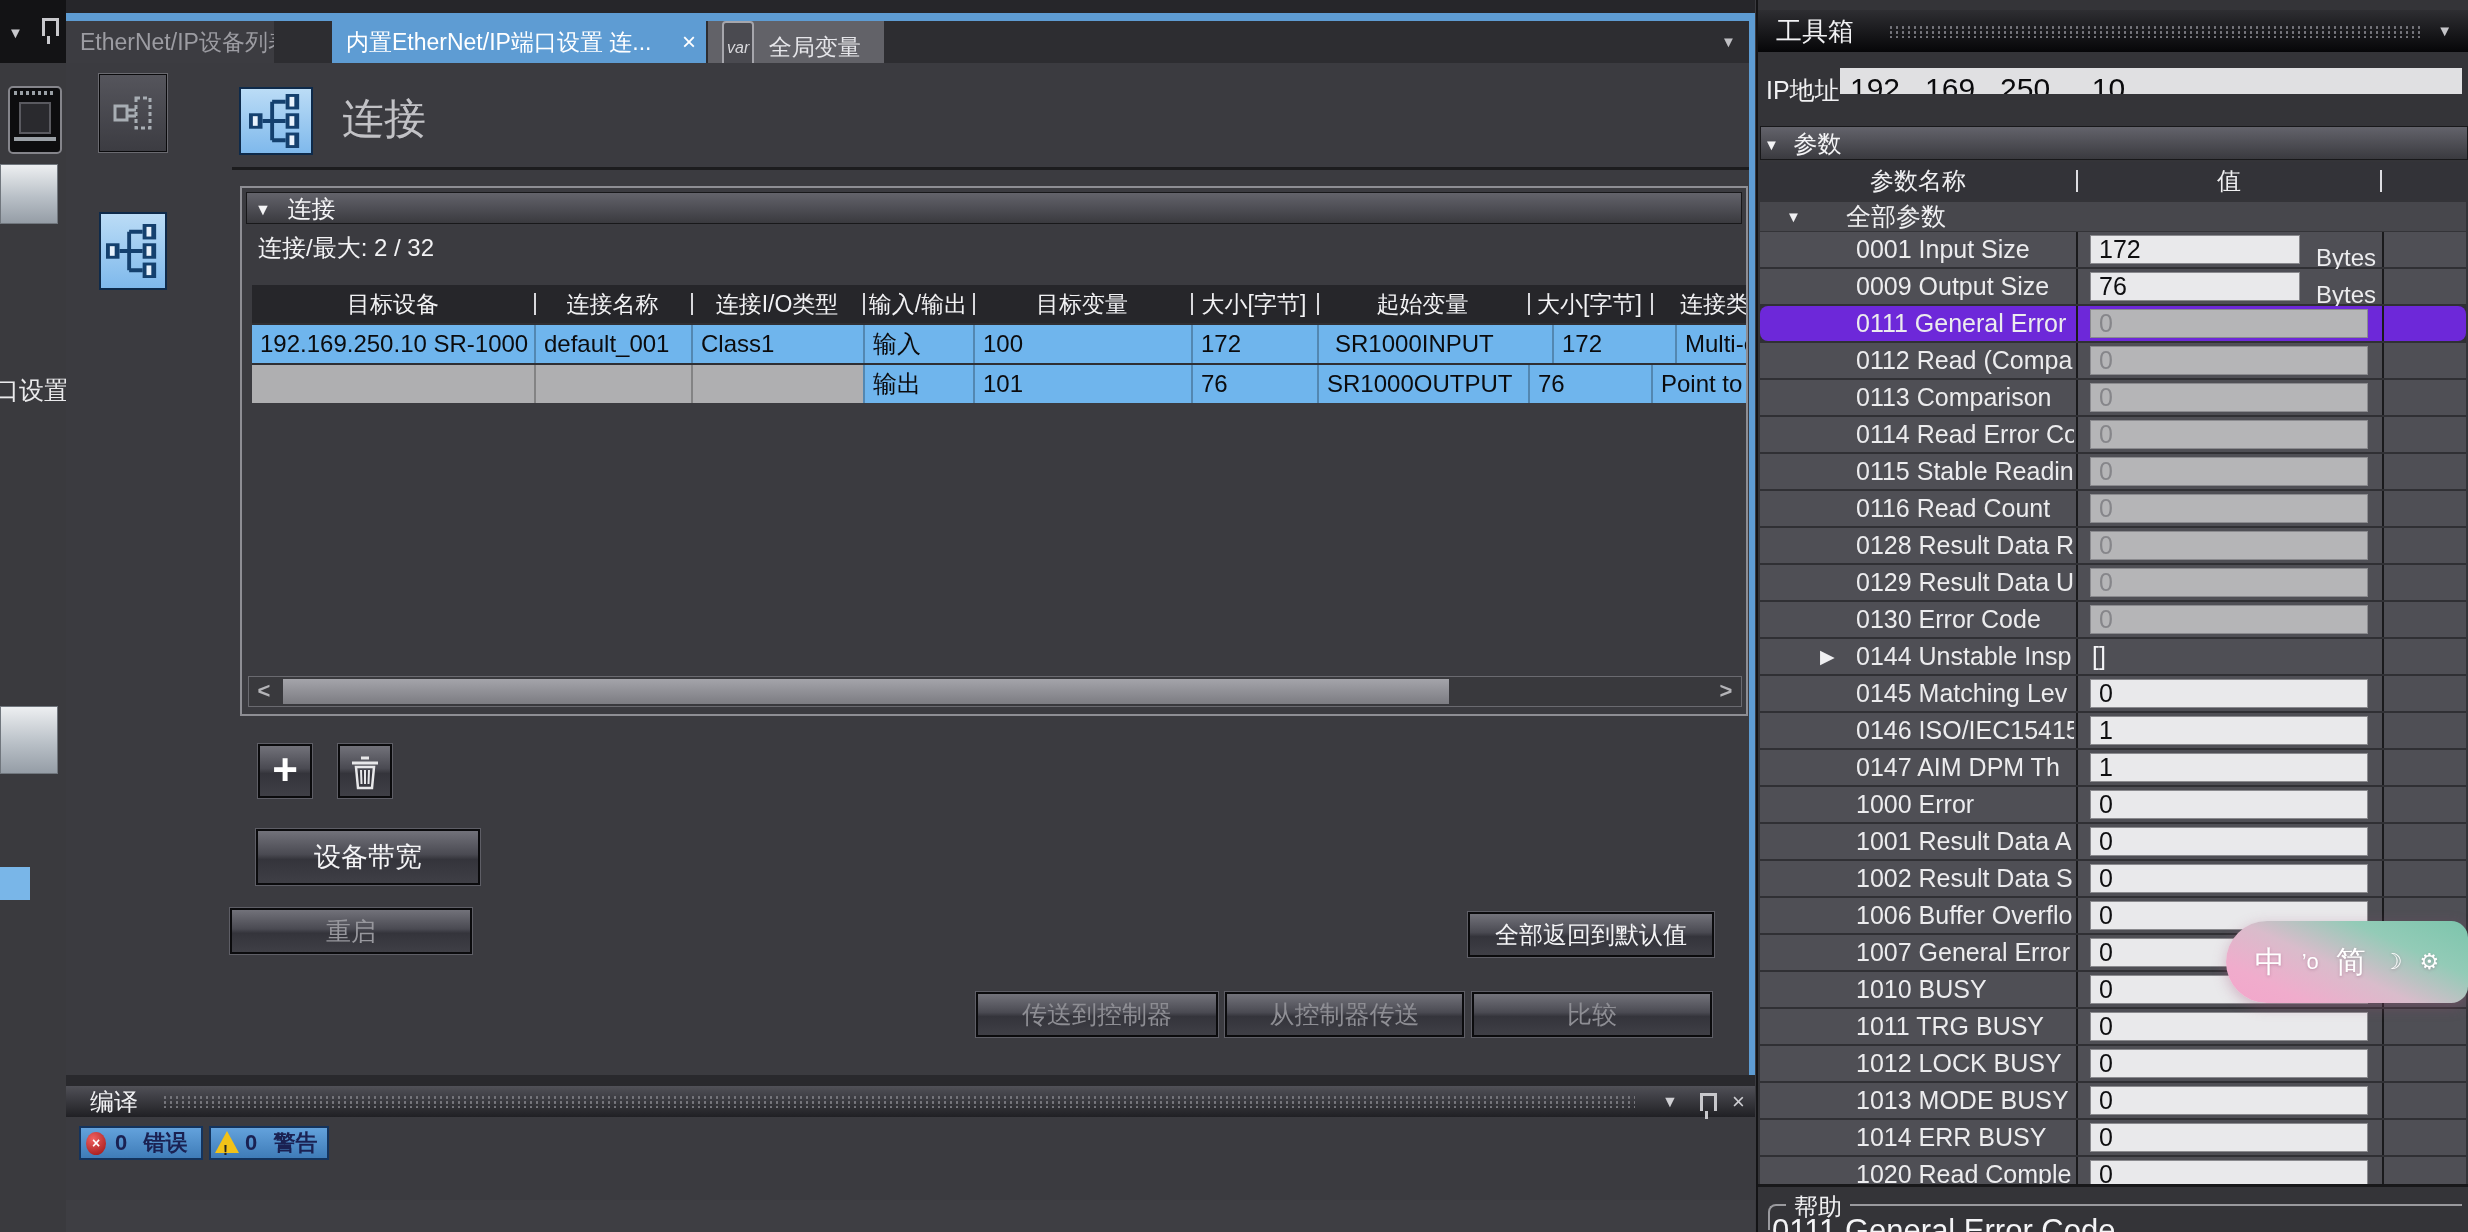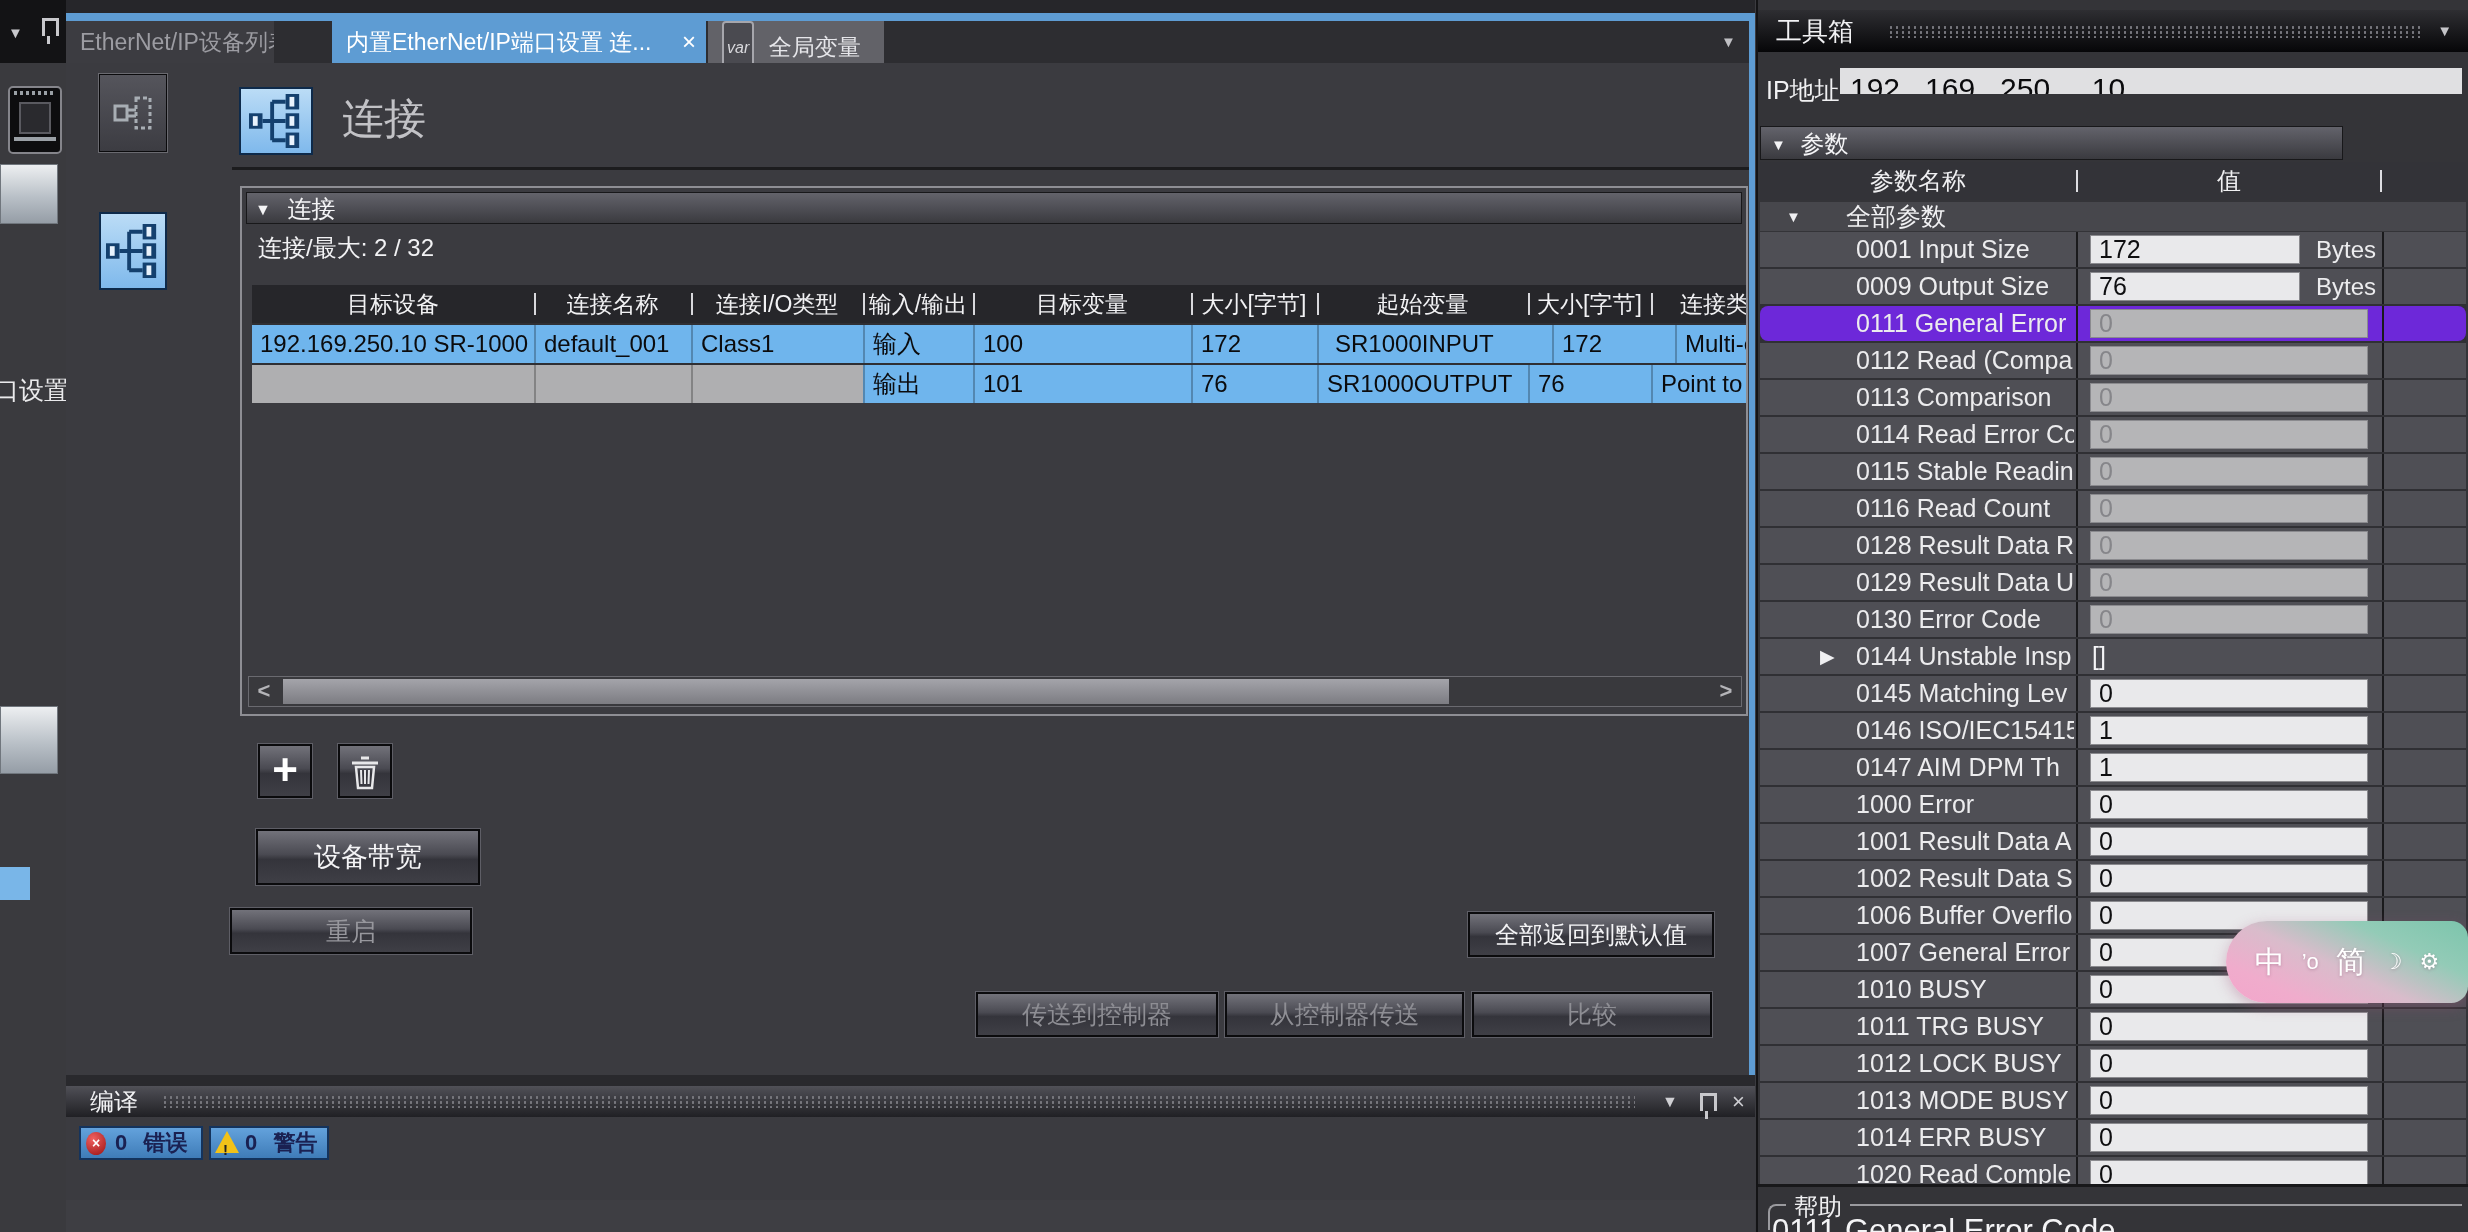--- a/index.html
+++ b/index.html
@@ -114,23 +114,23 @@
 
   
   .right{left:1756px;top:0;width:712px;height:1232px;background:#343438;border-left:2px solid #141416;box-sizing:border-box;}
   .tbh{position:absolute;left:0;top:10px;width:710px;height:42px;background:linear-gradient(180deg,#2E2E32,#060608);}
   .tbh .ttl{position:absolute;left:18px;top:0;line-height:42px;font-size:26px;color:#F2F2F4;}
   .tbdots{left:130px;right:46px;top:15px;height:13px;}
   .tbh .caret{position:absolute;right:16px;top:0;line-height:42px;color:#C4C4C8;font-size:15px;}
   .iplabel{position:absolute;left:8px;top:70px;height:40px;line-height:40px;font-size:25px;color:#F0F0F2;}
   .ipinput{position:absolute;left:82px;top:68px;width:622px;height:26px;line-height:42px;background:#E0E0E2;
        color:#0A0A0C;font-size:30px;padding-left:10px;box-sizing:border-box;overflow:hidden;white-space:nowrap;}
-  .pmh{position:absolute;left:2px;top:126px;width:583px;height:34px;line-height:34px;
+  .pmh{position:absolute;left:2px;top:126px;width:708px;height:34px;line-height:34px;
        background:linear-gradient(180deg,#63636B,#3A3A3F);border:1px solid #18181A;box-sizing:border-box;
-       color:#F4F4F6;font-size:24px;padding-left:10px;}
+       color:#F4F4F6;font-size:24px;padding-left:3px;}
   .pmh .tri{font-size:15px;margin-right:8px;vertical-align:2px;}
   .pmcols{position:absolute;left:2px;top:162px;width:706px;height:38px;background:#333338;}
   .pmcol{position:absolute;top:0;line-height:38px;text-align:center;color:#F0F0F2;font-size:24px;}
   .pmsep{position:absolute;top:8px;width:2px;height:22px;background:#DEDEE2;}
   .pmgroup{position:absolute;left:2px;top:202px;width:706px;height:29px;line-height:29px;background:#47474C;
        color:#F0F0F2;font-size:25px;}
   .pmgroup .tri{position:absolute;left:26px;font-size:15px;}
   .pmgroup .lbl{position:absolute;left:86px;}
   .pm-rows{position:absolute;left:2px;top:232px;width:706px;height:952px;overflow:hidden;background:#303034;}
   .prow{position:relative;height:35px;margin-bottom:2px;background:#4F4F55;}
@@ -139,21 +139,21 @@
   .pname{position:absolute;left:96px;top:0;width:218px;height:35px;line-height:35px;font-size:25px;
        color:#ECECEE;overflow:hidden;white-space:nowrap;}
   .pdiv{position:absolute;top:0;width:2px;height:35px;background:#1A1A1C;}
   .d1{left:316px;} .d2{left:622px;}
   .pinput{position:absolute;left:330px;top:3px;height:27px;line-height:27px;font-size:25px;padding-left:8px;
        border:1px solid #8A8A8E;overflow:hidden;white-space:nowrap;}
   .pinput.w{width:268px;} .pinput.n{width:200px;}
   .pinput.ed{background:#E9E9EB;color:#0E0E10;}
   .pinput.dis{background:#B5B5B7;color:#86868A;}
   .pfree{position:absolute;left:332px;top:0;line-height:35px;font-size:25px;color:#F4F4F6;}
-  .punit{position:absolute;left:556px;top:0;line-height:35px;font-size:24px;color:#ECECEE;}
+  .punit{position:absolute;left:556px;top:8px;line-height:35px;font-size:24px;color:#ECECEE;}
   .help-sep{position:absolute;left:0;top:1184px;width:710px;height:3px;background:#18181A;}
   .help-line{position:absolute;left:10px;top:1204px;width:692px;height:24px;
        border-top:2px solid #9A9A9E;border-left:2px solid #9A9A9E;border-radius:8px 0 0 0;}
   .help-legend{position:absolute;left:28px;top:1191px;font-size:24px;color:#F0F0F2;background:#343438;padding:0 8px;}
   .help-text{position:absolute;left:14px;top:1213px;font-size:31px;color:#F4F4F6;white-space:nowrap;}
 
   
   .ime{left:2226px;top:921px;width:242px;height:82px;border-radius:44px 18px 18px 44px;
        background:linear-gradient(205deg,#7CC5AC 0%,#93CBB7 28%,#D9BCCB 55%,#F0ACCC 80%,#F3A6CB 100%);
        box-shadow:0 4px 14px rgba(160,80,120,.35);display:flex;align-items:center;justify-content:center;

